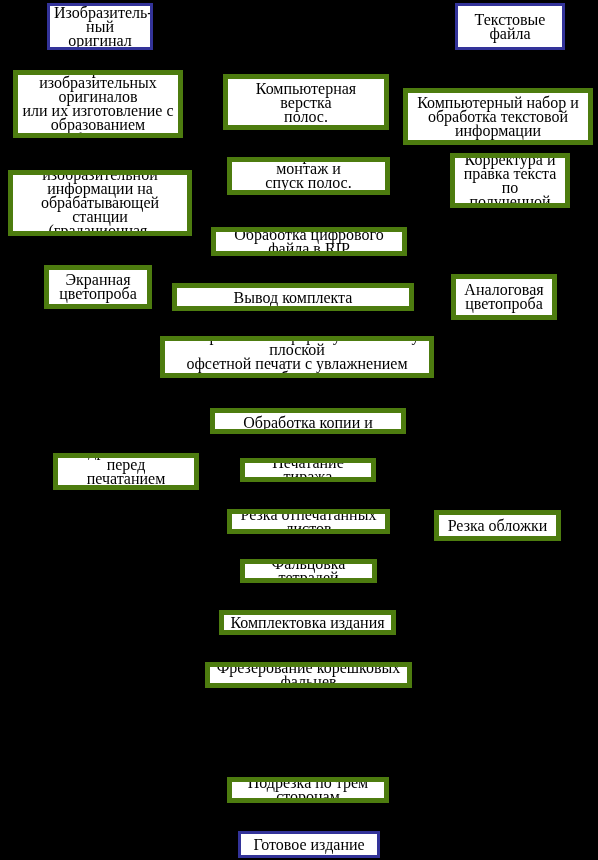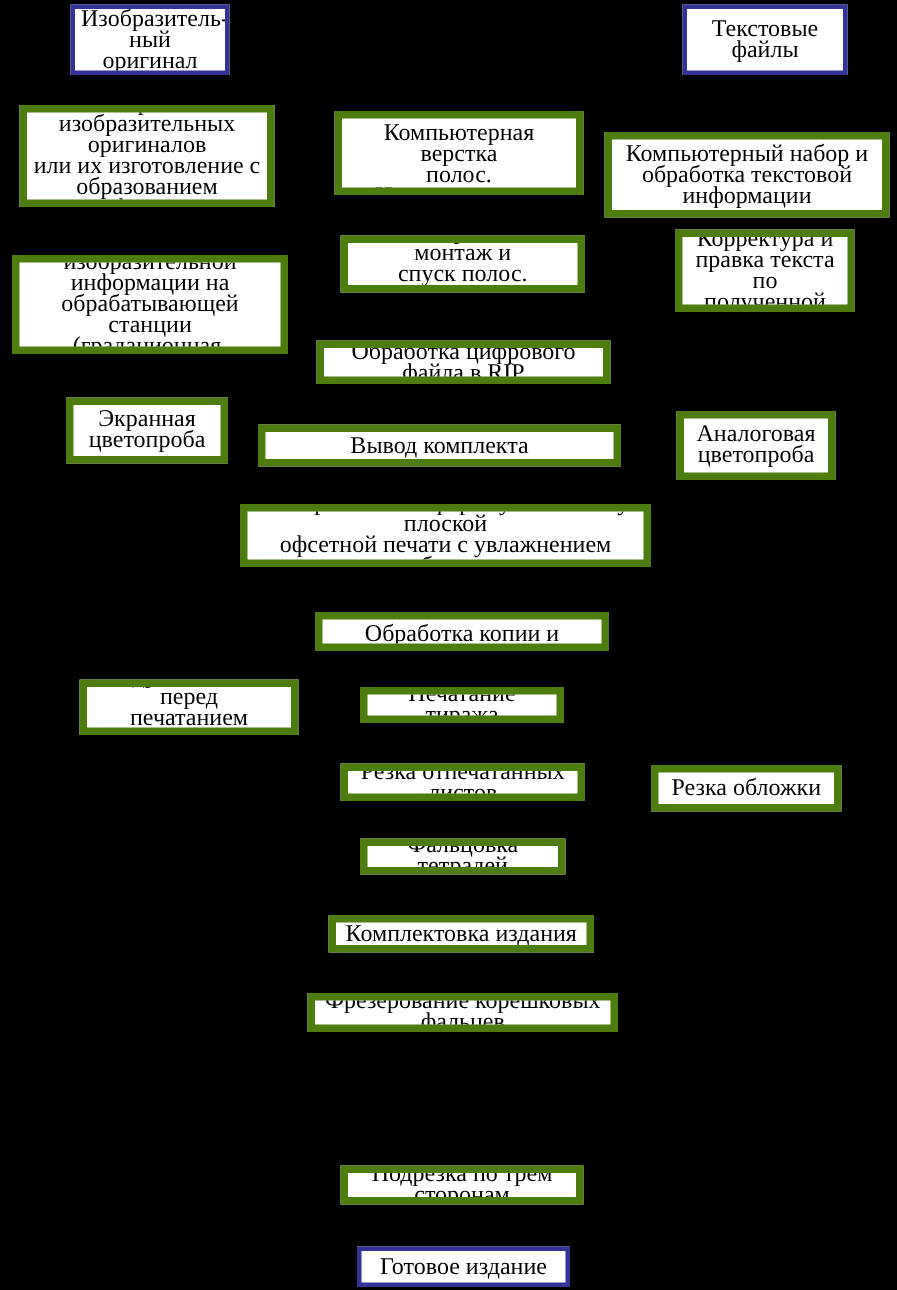--- a/index.html
+++ b/index.html
@@ -87,21 +87,21 @@
   <div class="connector v" style="left:305px; top:803px; height:28px;"></div>
   <div class="connector v" style="left:497px; top:490px; height:20px;"></div>
 
   <div class="node terminal" style="left:47px; top:3px; width:106px; height:47px;">
     <span class="txt">Изобразитель-
 ный оригинал</span>
   </div>
 
   <div class="node terminal" style="left:455px; top:3px; width:110px; height:47px;">
     <span class="txt">Текстовые
-файлы</span>
+файла</span>
   </div>
 
   <div class="node plain" style="left:13px; top:70px; width:170px; height:68px;">
     <span class="txt">Сканирование
 изобразительных оригиналов
 или их изготовление с
 образованием графических</span>
   </div>
 
   <div class="node plain clip" style="left:223px; top:74px; width:166px; height:56px;">

